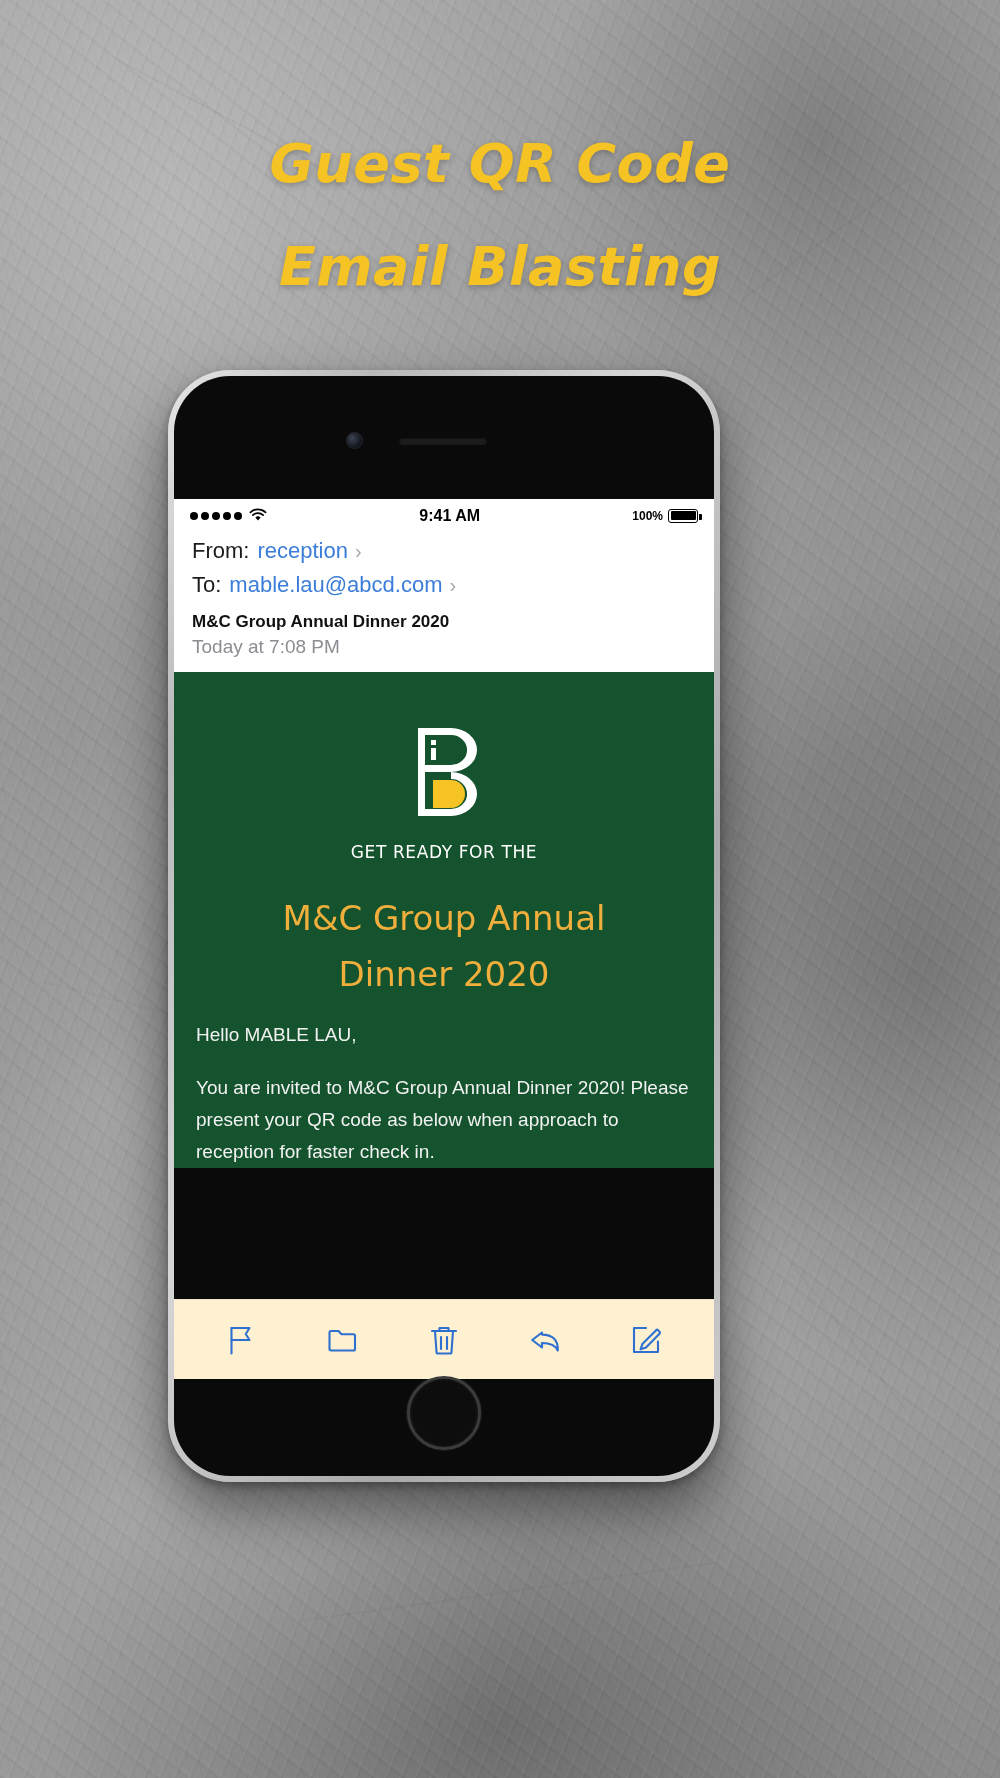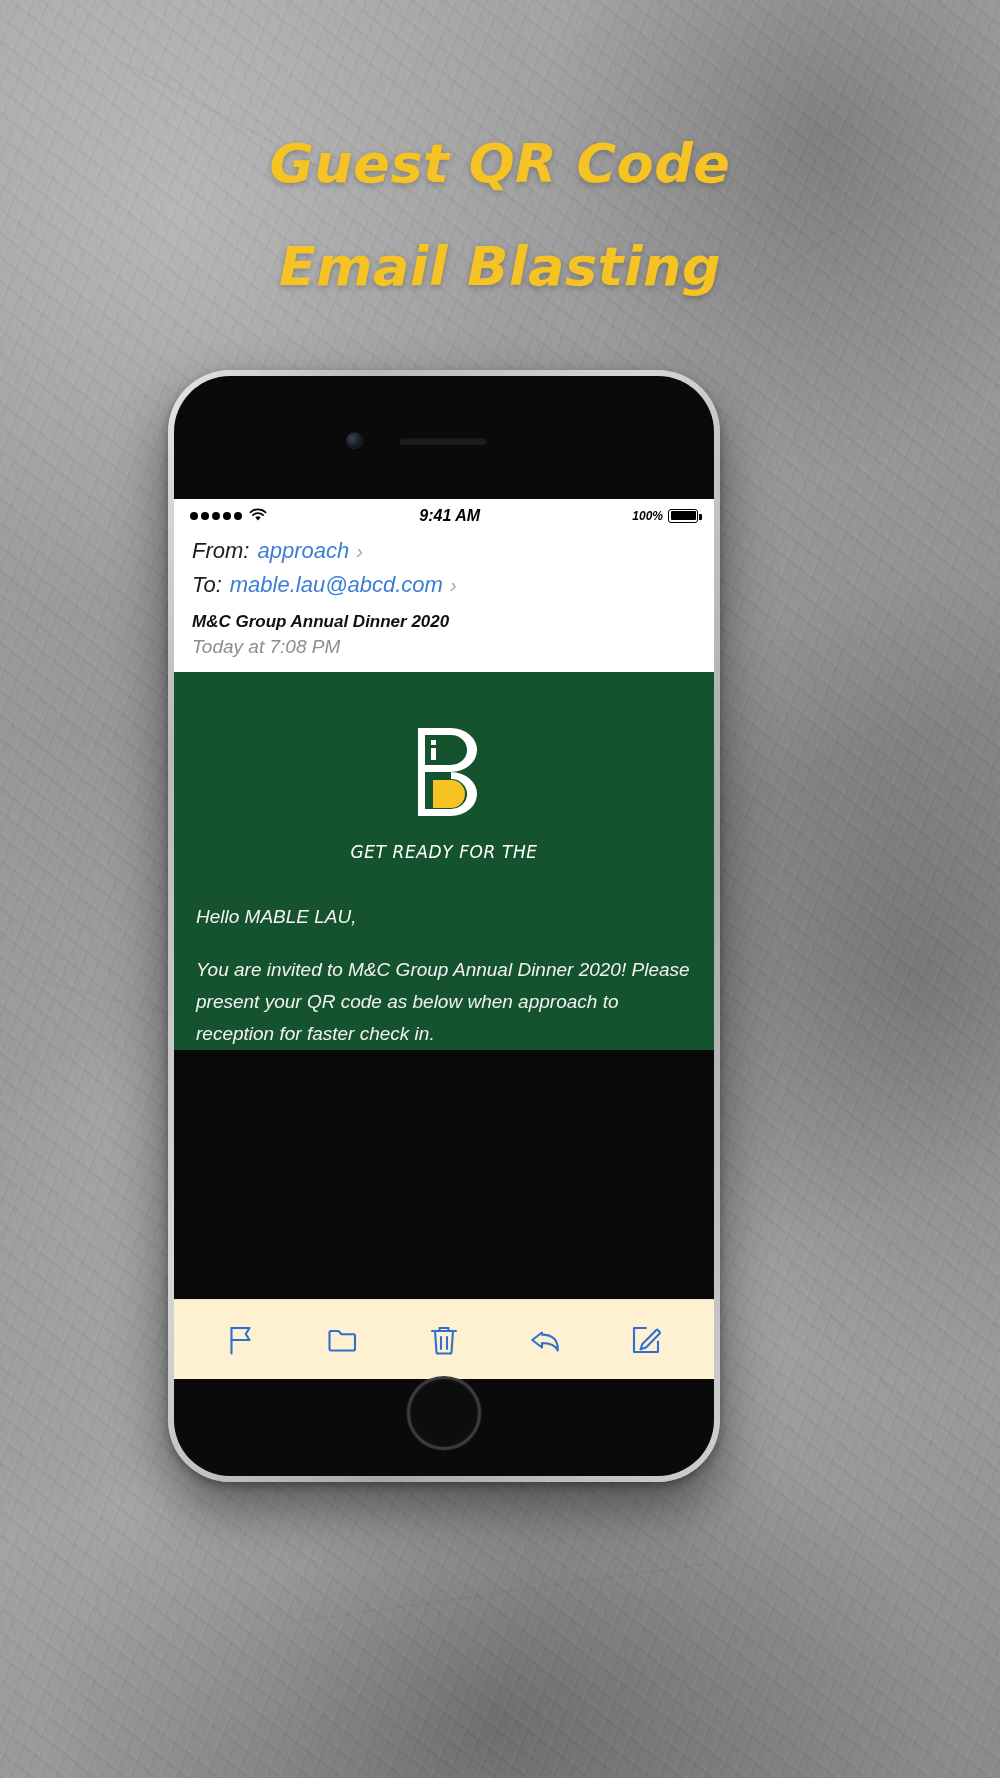--- a/index.html
+++ b/index.html
@@ -77,21 +77,20 @@
     box-shadow: 0 26px 54px rgba(0,0,0,0.45), 0 4px 10px rgba(0,0,0,0.3);
     z-index: 4;
   }
   .phone-inner {
     width: 100%;
     height: 100%;
     border-radius: 56px;
     background: #0a0a0a;
     position: relative;
     overflow: hidden;
-    font-style: italic;
   }
 
   
   .camera {
     position: absolute;
     top: 56px; left: 172px;
     width: 17px; height: 17px;
     border-radius: 50%;
     background: radial-gradient(circle at 35% 35%, #3b4452, #10131a 70%);
     border: 1px solid #22262e;
@@ -213,21 +212,21 @@
   }
   .mail-title {
     text-align: center;
     color: #f0ae3c;
     font-size: 34px;
     line-height: 56px;
     margin-top: 28px;
     font-family: "DejaVu Sans", sans-serif;
   }
   .greeting {
-    margin-top: 44px;
+    margin-top: 22px;
     padding: 0 22px;
     font-size: 19px;
     color: #f2f2f2;
   }
   .paragraph {
     margin-top: 26px;
     padding: 0 22px 0;
     font-size: 19px;
     line-height: 32px;
     color: #f2f2f2;
@@ -308,21 +307,21 @@
           <span class="batt-wrap">
             <span class="batt-pct">100%</span>
             <span class="batt">
                 <span></span>
               </span>
           </span>
         </div>
 
         <div class="row-from">
           <span class="row-label">From:</span>
-          <span class="row-value">approach</span>
+          <span class="row-value">reception</span>
           <span class="chev">›</span>
         </div>
 
         <div class="row-to">
           <span class="row-label">To:</span>
           <span class="row-value">mable.lau@abcd.com</span>
           <span class="chev">›</span>
         </div>
 
         <div class="subject">M&amp;C Group Annual Dinner 2020</div>
@@ -340,20 +339,24 @@
               <path d="M45 52 a26 22 0 0 1 0 44 L19 96 L19 89 L45 89 a15 14 0 0 0 0 -30 Z" fill="#ffffff"></path>
               <path d="M27 60 h18 a14 14 0 0 1 0 28 h-18 Z" fill="#f5c324"></path>
               <rect x="25" y="28" width="5" height="12" fill="#ffffff"></rect>
               <rect x="25" y="20" width="5" height="5" fill="#ffffff"></rect>
             </svg>
           </span>
         </div>
 
         <div class="preheader">GET READY FOR THE</div>
 
+        <div class="mail-title">
+          <div>M&amp;C Group Annual</div>
+          <div>Dinner 2020</div>
+        </div>
 
         <div class="greeting">Hello MABLE LAU,</div>
         <div class="paragraph">You are invited to M&amp;C Group Annual Dinner 2020! Please present your QR code as below when approach to reception for faster check in.</div>
       </div>
 
       <div class="mail-toolbar">
 
         <span class="tb-icon">
           <svg viewBox="0 0 24 24" fill="none" stroke="currentColor" stroke-width="1.4" stroke-linecap="round" stroke-linejoin="round">
             <path d="M5 21 V4"></path>

